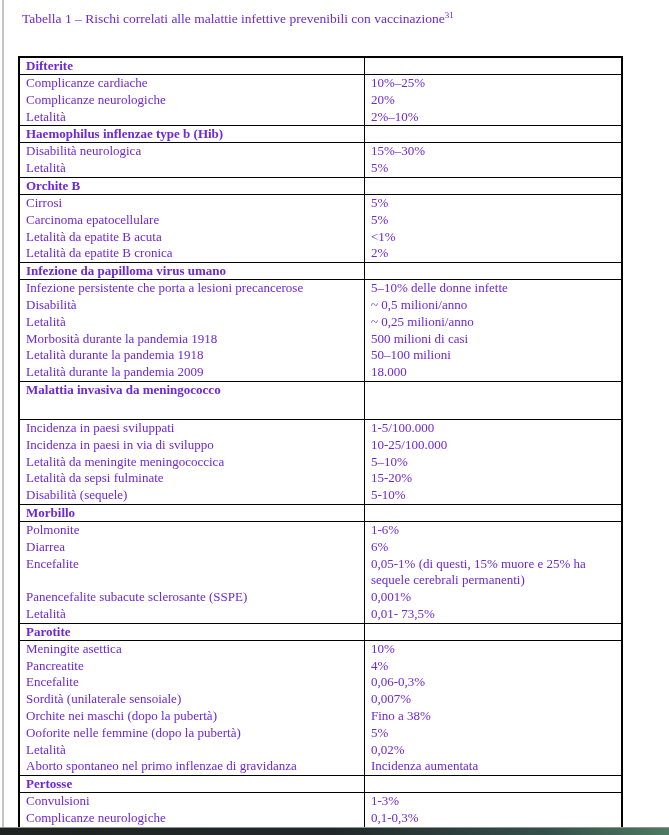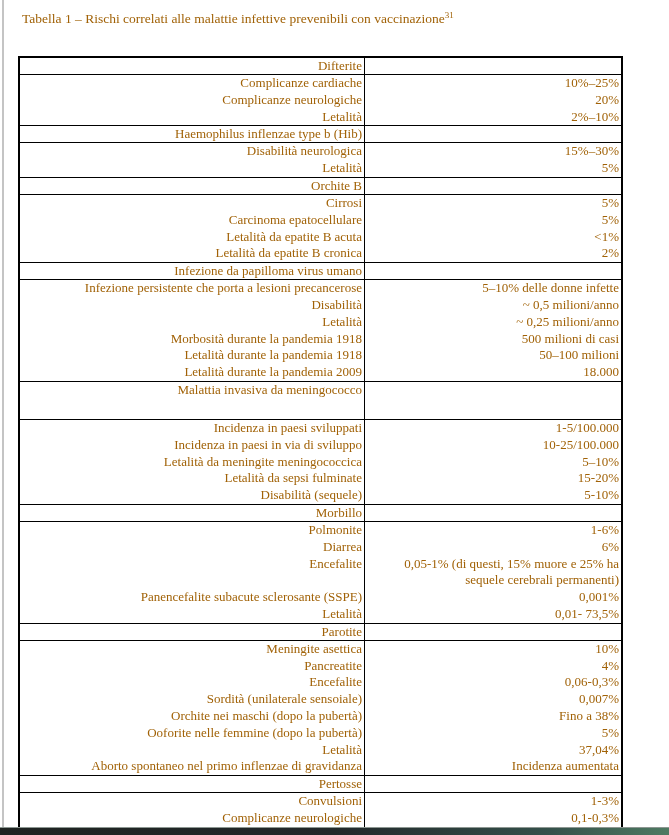--- a/index.html
+++ b/index.html
@@ -7,22 +7,21 @@
     padding: 0;
     background: #ffffff;
   }
   .page {
     position: relative;
     width: 669px;
     height: 835px;
     background: #ffffff;
     overflow: hidden;
     font-family: "Liberation Serif", "DejaVu Serif", serif;
-    color: #a16207;
-    text-align: right;
+    color: #6d28d9;
   }
   .page-left-edge {
     position: absolute;
     left: 2px;
     top: 0;
     width: 2px;
     height: 100%;
     background: #c4c4c4;
   }
   .doc-title {
@@ -57,21 +56,21 @@
   td.label-cell {
     width: 336px;
     border-right: 1px solid #000;
   }
   td.value-cell {
     width: 248px;
   }
   tr.section-header td {
     border-top: 1px solid #000;
     border-bottom: 1px solid #000;
-    font-weight: normal;
+    font-weight: bold;
     line-height: 15px;
     height: 16px;
   }
   tr.section-header.tall td {
     padding-bottom: 21px;
   }
   tr.data-row td {
     border-top: none;
     border-bottom: none;
   }
@@ -242,21 +241,21 @@
         <tr class="data-row">
           <td class="label-cell">Orchite nei maschi (dopo la pubertà)</td>
           <td class="value-cell">Fino a 38%</td>
         </tr>
         <tr class="data-row">
           <td class="label-cell">Ooforite nelle femmine (dopo la pubertà)</td>
           <td class="value-cell">5%</td>
         </tr>
         <tr class="data-row">
           <td class="label-cell">Letalità</td>
-          <td class="value-cell">37,04%</td>
+          <td class="value-cell">0,02%</td>
         </tr>
         <tr class="data-row">
           <td class="label-cell">Aborto spontaneo nel primo inflenzae di gravidanza</td>
           <td class="value-cell">Incidenza aumentata</td>
         </tr>
         <tr class="section-header">
           <td class="label-cell">Pertosse</td>
           <td class="value-cell"></td>
         </tr>
         <tr class="data-row">

